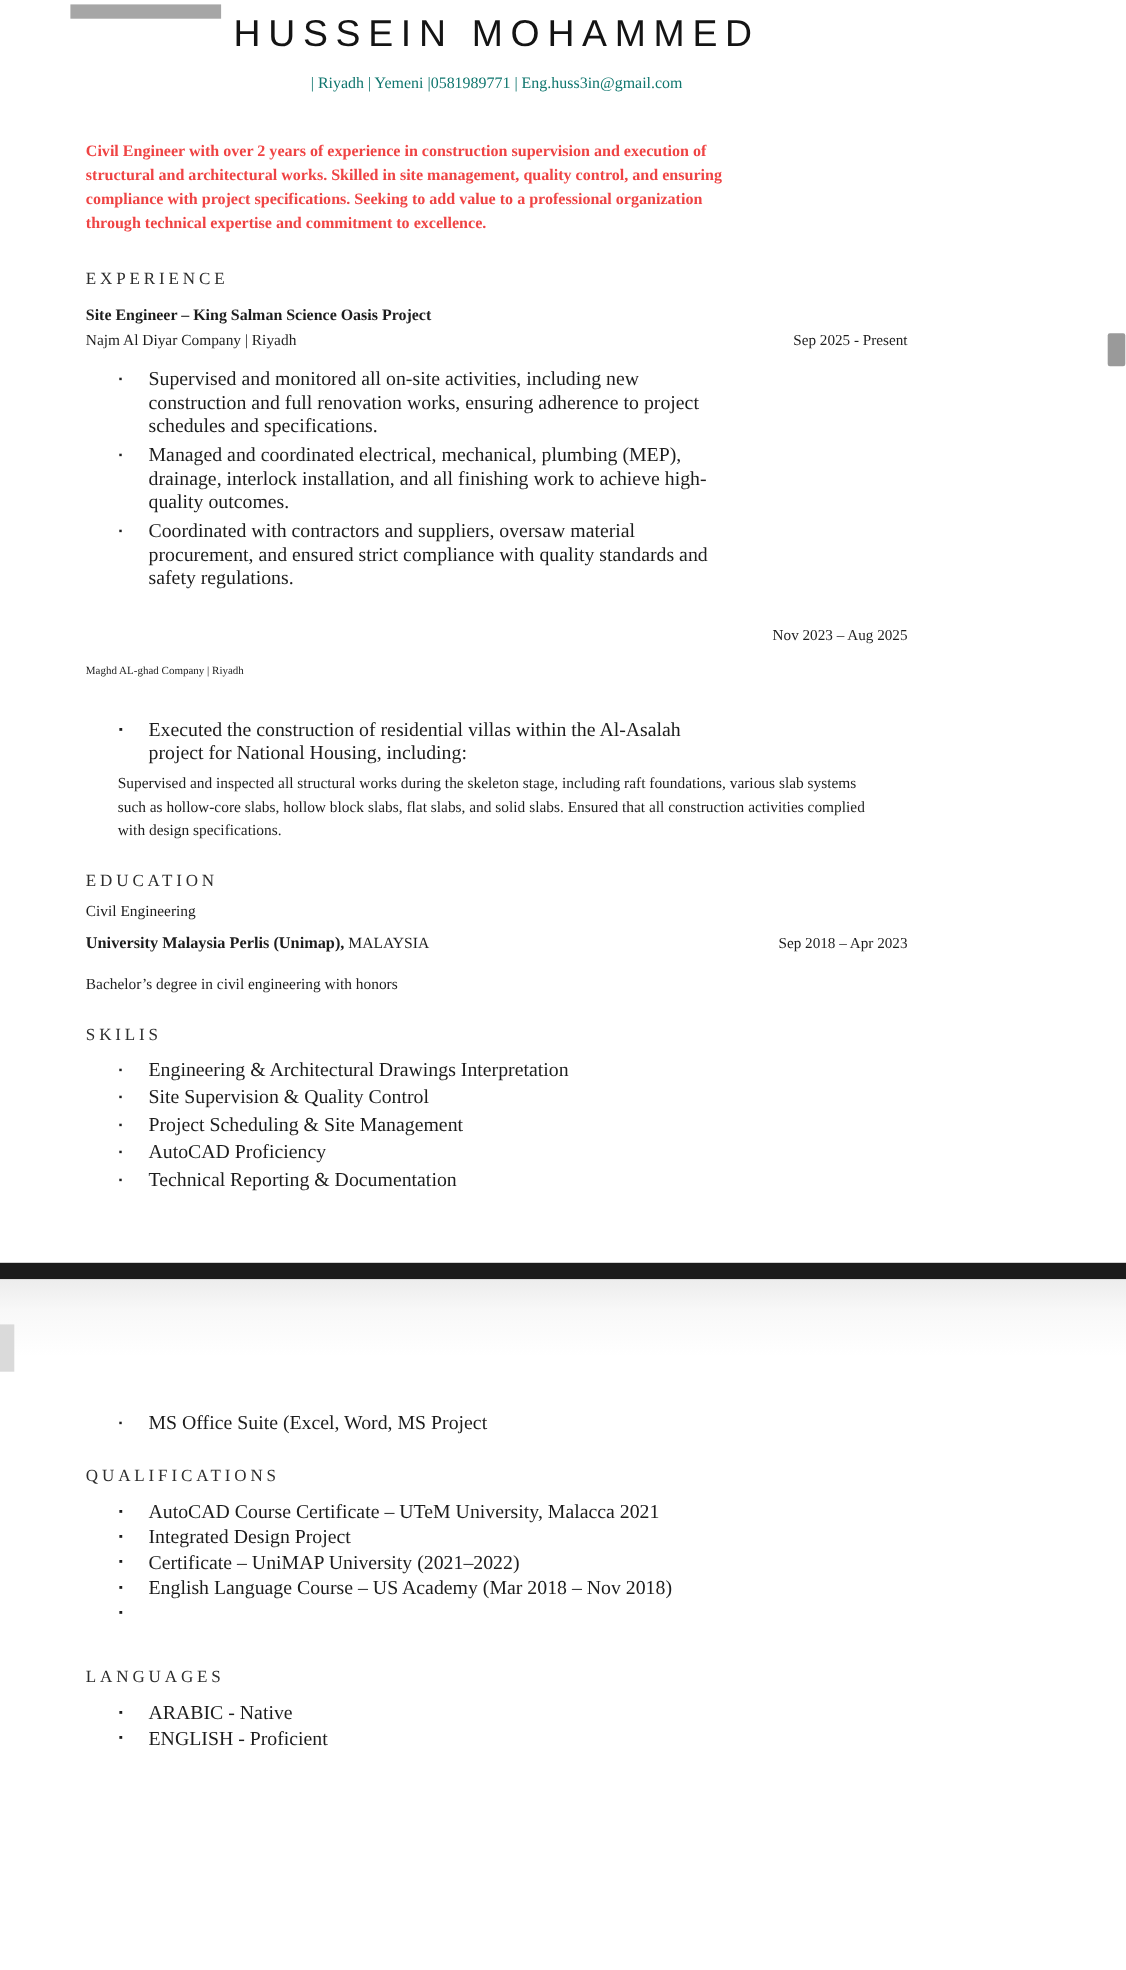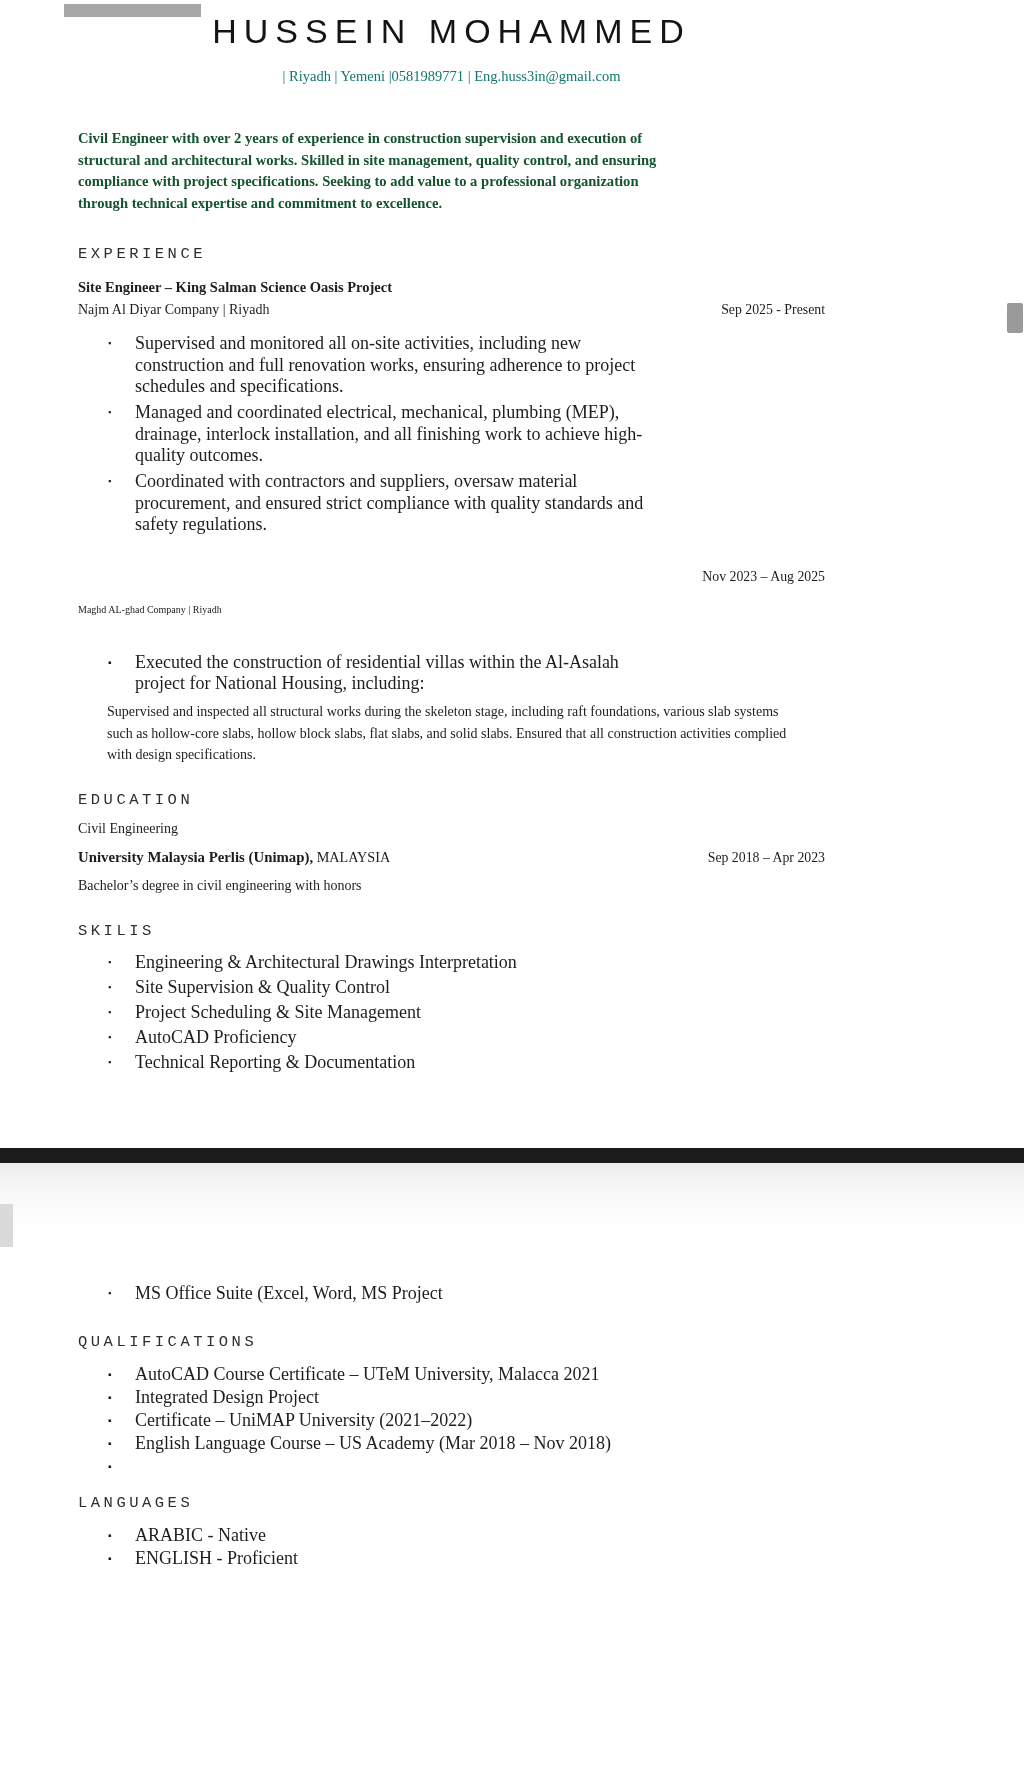--- a/index.html
+++ b/index.html
@@ -28,33 +28,33 @@
   
   h1.name {
     font-family:"Liberation Sans", sans-serif;
     font-weight:400; font-size:34px; letter-spacing:7px;
     text-align:center; color:#141414; white-space:nowrap;
   }
   .contact { text-align:center; font-size:14.5px; margin-top:17px; color:#0f766e; }
 
   .summary {
     font-weight:bold; font-size:14.6px; line-height:21.6px;
-    margin-top:43px; width:592px; color:#14532d;
+    margin-top:43px; width:592px; color:#ef4444;
   }
 
   h2.sec {
-    font-family:Liberation Mono, monospace;
+    font-family:Liberation Serif, serif;
     font-weight:400; font-size:15.5px; letter-spacing:3.5px;
     color:#2e2e2e; line-height:20px;
   }
   .sec-exp { margin-top:30px; }
   .sec-edu { margin-top:24px; }
   .sec-ski { margin-top:25px; }
   .sec-qua { margin-top:27px; }
-  .sec-lan { margin-top:16px; }
+  .sec-lan { margin-top:38px; }
 
   .job-title { font-weight:bold; font-size:14.5px; line-height:20px; margin-top:13px; }
   .row { display:flex; justify-content:space-between; align-items:baseline; margin-top:2px; line-height:22px; }
   .company { font-size:14px; }
   .dates { font-size:13.8px; white-space:nowrap; }
   .dates-right { text-align:right; font-size:13.8px; line-height:20px; margin-top:31px; }
   .company2 { font-size:10px; line-height:20px; margin-top:13px; }
 
   ul.bullets { list-style:none; }
   ul.bullets li { display:flex; }
@@ -68,21 +68,21 @@
 
   .single-bullet { margin-top:32px; padding-left:29px; }
   .single-bullet .bt { max-width:490px; }
 
   .para { margin-top:6px; margin-left:29px; font-size:14px; line-height:21.8px; width:700px; }
 
   .edu-field { margin-top:9px; font-size:14px; line-height:20px; }
   .edu-row { margin-top:7px; line-height:22px; }
   .uni-bold { font-weight:bold; font-size:14.8px; }
   .uni-plain { font-size:14.2px; }
-  .edu-degree { margin-top:7px; font-size:14px; line-height:20px; }
+  .edu-degree { margin-top:17px; font-size:14px; line-height:20px; }
 
   .skill-list { margin-top:11px; padding-left:29px; }
   .skill-list li { margin-bottom:3.5px; }
 
   .cont-list { padding-top:120px; padding-left:29px; }
 
   .qual-list { margin-top:12px; padding-left:29px; }
   .qual-list li { margin-bottom:1.5px; }
   .qual-list .mk { line-height:21.5px; }
 </style>

